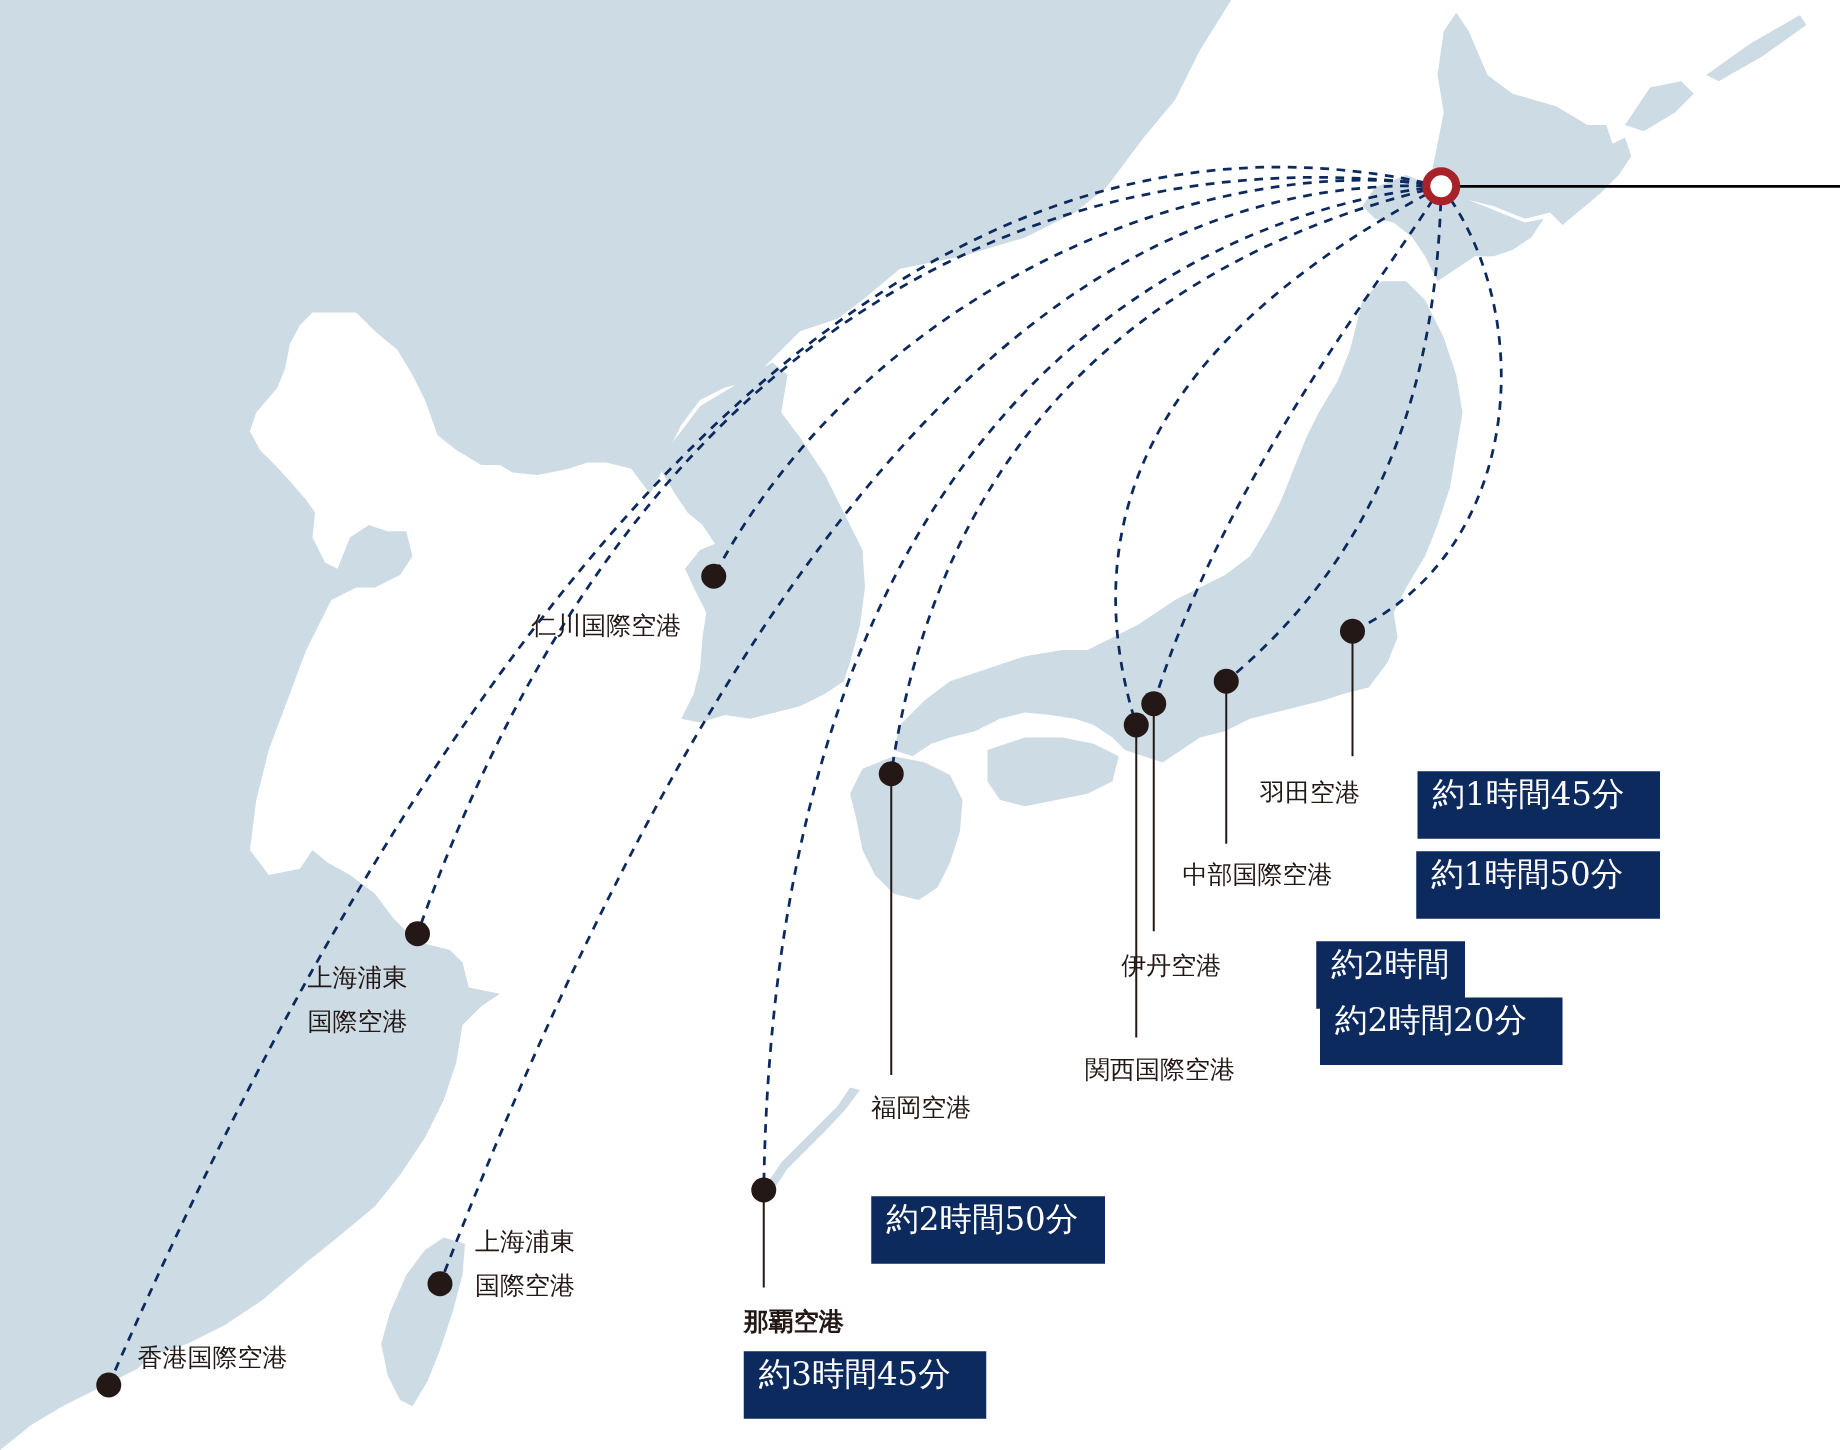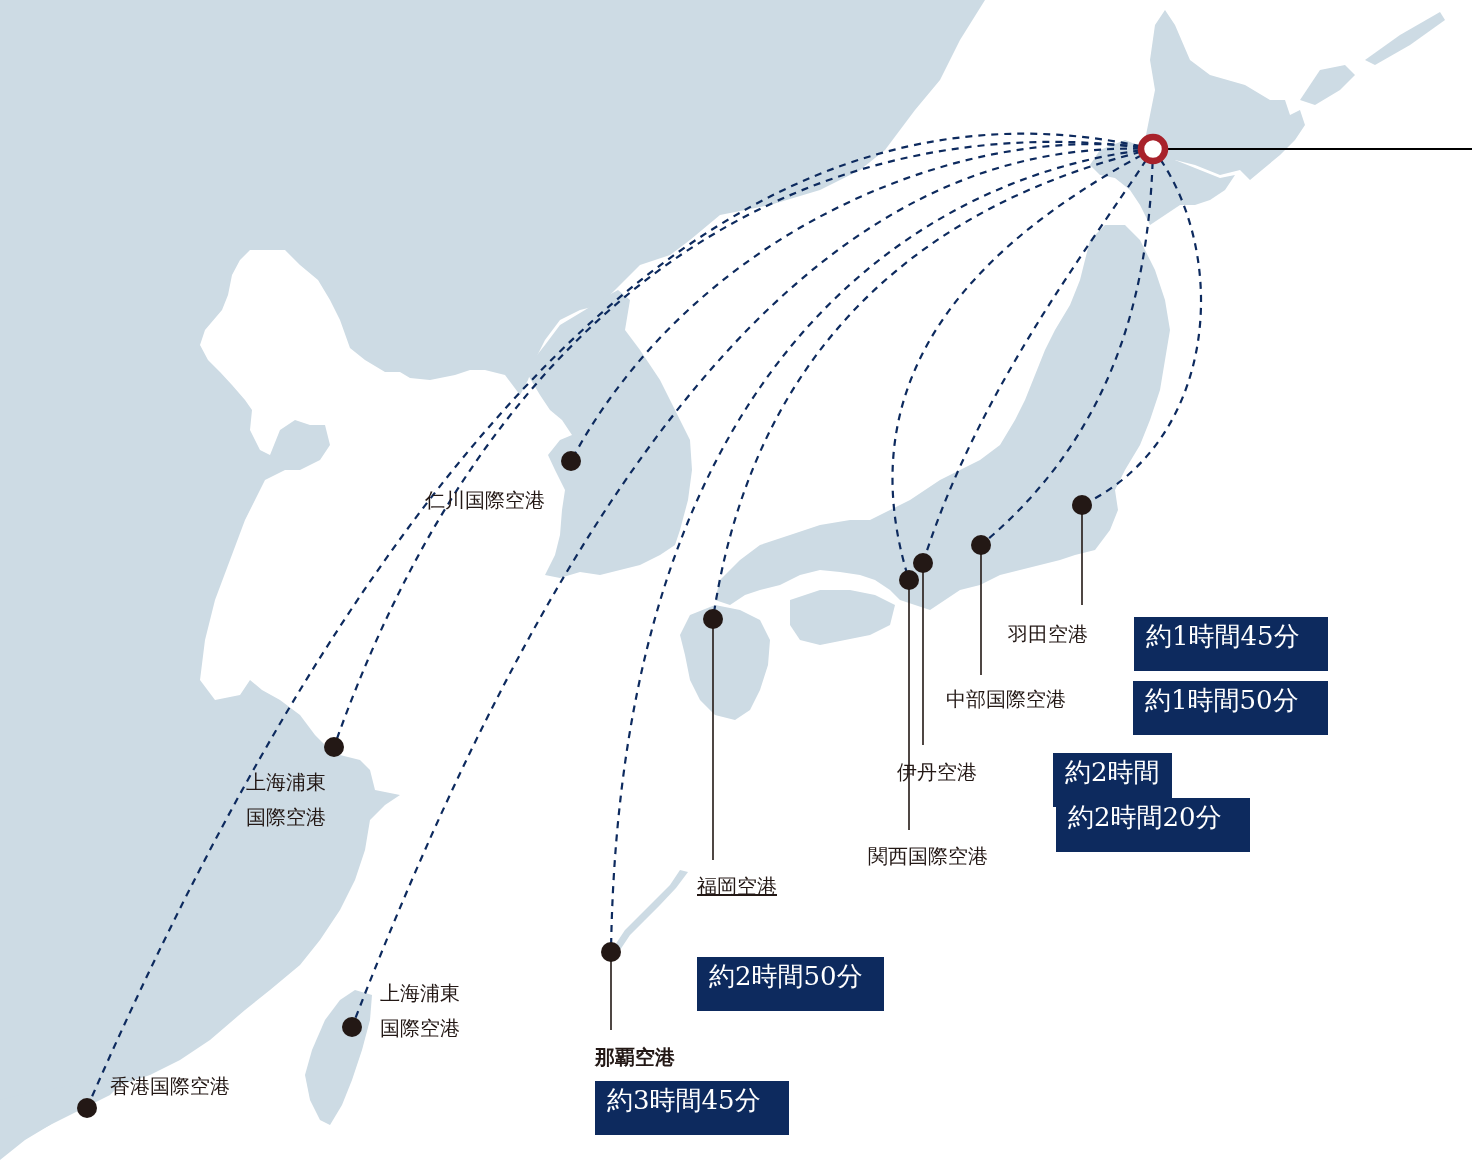--- a/index.html
+++ b/index.html
@@ -134,21 +134,21 @@
 
 <div class="label" style="left:946px; top:683px;">中部国際空港</div>
 <div class="badge" style="left:1133px; top:681px; width:195px;">約1時間50分</div>
 
 <div class="label" style="left:897px; top:756px;">伊丹空港</div>
 <div class="badge" style="left:1053px; top:753px; width:119px;">約2時間</div>
 
 <div class="label" style="left:868px; top:840px;font-family:Liberation Serif, serif;">関西国際空港</div>
 <div class="badge" style="left:1056px; top:798px; width:194px;">約2時間20分</div>
 
-<div class="label" style="left:697px; top:870px;text-decoration:underline;">福岡空港</div>
+<div class="label" style="left:697px; top:870px;">福岡空港</div>
 <div class="badge" style="left:697px; top:910px; width:187px;margin-top:47px;">約2時間50分</div>
 
 <div class="label" style="left:595px; top:1041px;font-weight:bold;">那覇空港</div>
 <div class="badge" style="left:595px; top:1081px; width:194px;">約3時間45分</div>
 
 <div class="label" style="left:425px; top:484px;">仁川国際空港</div>
 
 <div class="label" style="left:246px; top:766px;">上海浦東</div>
 <div class="label" style="left:246px; top:801px;">国際空港</div>
 

